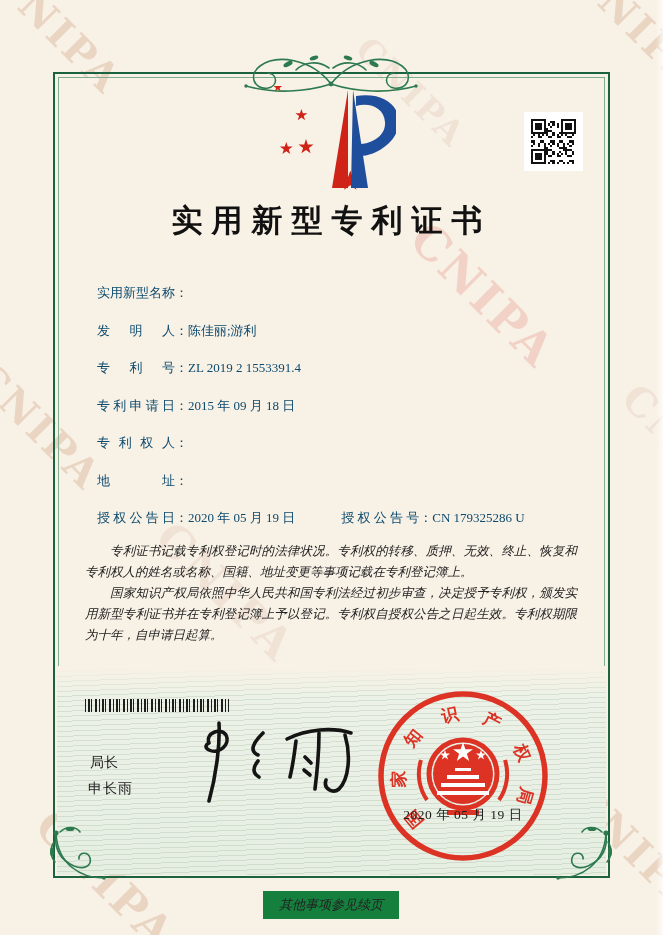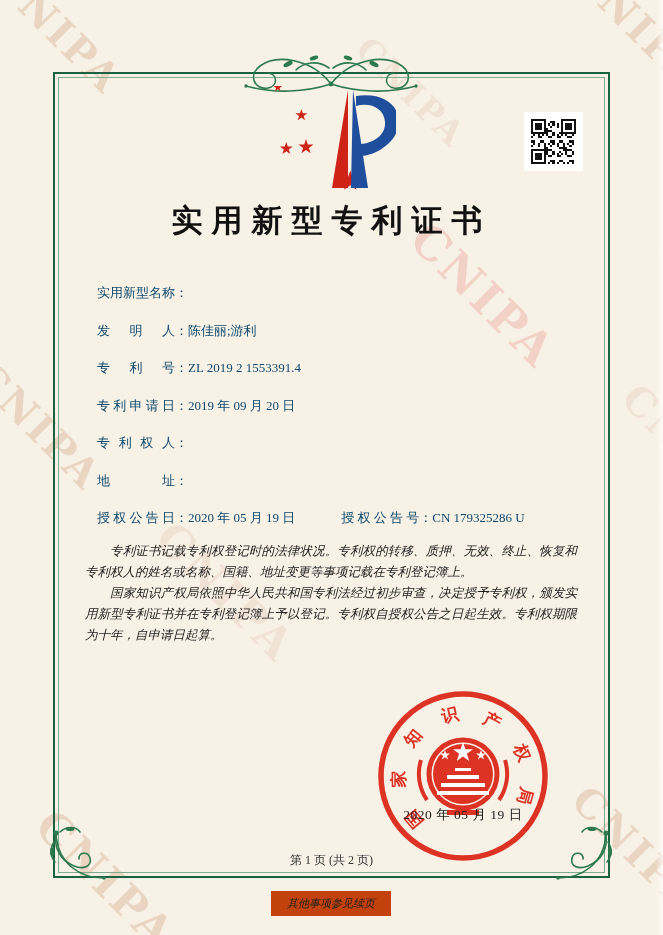--- a/index.html
+++ b/index.html
@@ -78,21 +78,21 @@
   .seal{position:absolute;left:375px;top:688px;width:176px;height:176px;opacity:.95;}
   .seal svg{position:absolute;left:0;top:0;}
   .seal-char{position:absolute;font-size:17px;font-weight:bold;color:#dc291b;
       font-family:"Liberation Serif",serif;}
   .seal-date{position:absolute;left:378px;top:806px;width:170px;text-align:center;
       font-size:13.5px;color:#1c1c1c;letter-spacing:0.5px;z-index:5;}
 
   .page-info{position:absolute;left:53px;top:852px;width:557px;text-align:center;
       font-size:12px;color:#333;}
   .continuation{position:absolute;left:331px;top:891px;transform:translateX(-50%);
-      background:#c2410c;padding:5px 16px;font-size:11px;color:#222;font-style:italic;
+      background:#15803d;padding:5px 16px;font-size:13px;color:#222;font-style:italic;
       white-space:nowrap;}
 
   .page-edge{position:absolute;right:0;top:0;width:7px;height:100%;
       background:linear-gradient(90deg,rgba(255,255,255,0),rgba(255,255,255,0.75));}
 </style>
 </head>
 <body>
 
 <div id="page">
 
@@ -103,20 +103,39 @@
   <div class="wm wm-left">CNIPA</div>
   <div class="wm faint wm-right">CNIPA</div>
   <div class="wm faint wm-center">CNIPA</div>
   <div class="wm wm-bl">CNIPA</div>
   <div class="wm wm-br">CNIPA</div>
 
   <div class="frame">
     <div class="frame-inner"></div>
   </div>
 
+  <div class="green-band">
+    <div class="barcode"></div>
+    <div class="director-title">局长</div>
+    <div class="director-name">申长雨</div>
+    <svg class="signature" viewBox="0 0 170 90">
+      <g fill="none" stroke="#141414" stroke-width="3.6" stroke-linecap="round" stroke-linejoin="round">
+        <path d="M14,26 C10,16 26,10 31,18 C36,27 24,38 14,33 C10,31 10,28 14,26"></path>
+        <path d="M24,6 C25,25 22,55 14,84"></path>
+        <path d="M68,16 C58,26 54,34 63,38"></path>
+        <path d="M63,44 C58,50 57,56 64,60"></path>
+        <path d="M92,22 C112,12 138,10 156,16"></path>
+        <path d="M101,24 C99,40 97,52 95,60"></path>
+        <path d="M124,16 C124,36 122,56 120,72"></path>
+        <path d="M150,18 C156,38 154,62 144,72 C138,77 128,72 131,63"></path>
+        <path d="M110,40 L116,46"></path>
+        <path d="M109,53 L115,58"></path>
+      </g>
+    </svg>
+  </div>
 
   <svg class="ornament-top" viewBox="0 0 210 52">
     <g fill="none" stroke="#2c7a4e" stroke-width="1.6" stroke-linecap="round">
       <path d="M105,36 C85,10 50,6 34,18 C22,27 28,42 42,40 C52,38 52,26 42,25"></path>
       <path d="M105,36 C125,10 160,6 176,18 C188,27 182,42 168,40 C158,38 158,26 168,25"></path>
       <path d="M105,36 C80,44 48,46 20,38"></path>
       <path d="M105,36 C130,44 162,46 190,38"></path>
       <path d="M70,22 C78,14 92,12 103,20"></path>
       <path d="M140,22 C132,14 118,12 107,20"></path>
     </g>
@@ -313,21 +332,21 @@
       <span class="f-value">陈佳丽;游利</span>
     </div>
     <div class="f-row">
       <span class="f-label">专利号</span>
         <span class="f-colon">：</span>
       <span class="f-value">ZL 2019 2 1553391.4</span>
     </div>
     <div class="f-row">
       <span class="f-label">专利申请日</span>
         <span class="f-colon">：</span>
-      <span class="f-value">2019 年 09 月 20 日</span>
+      <span class="f-value">2015 年 09 月 18 日</span>
     </div>
     <div class="f-row">
       <span class="f-label">专利权人</span>
         <span class="f-colon">：</span>
     </div>
     <div class="f-row">
       <span class="f-label">地址</span>
         <span class="f-colon">：</span>
     </div>
     <div class="f-row">
@@ -372,17 +391,16 @@
         <span class="seal-char" style="left: 24.0043px; top: 90.7447px; transform: translate(-50%, -50%) rotate(-90.6667deg);">家</span>
         <span class="seal-char" style="left: 38.0292px; top: 50.0135px; transform: translate(-50%, -50%) rotate(-51.3333deg);">知</span>
         <span class="seal-char" style="left: 74.6937px; top: 27.3986px; transform: translate(-50%, -50%) rotate(-12deg);">识</span>
         <span class="seal-char" style="left: 117.387px; top: 33.1456px; transform: translate(-50%, -50%) rotate(27.3333deg);">产</span>
         <span class="seal-char" style="left: 146.766px; top: 64.6509px; transform: translate(-50%, -50%) rotate(66.6667deg);">权</span>
         <span class="seal-char" style="left: 149.521px; top: 107.641px; transform: translate(-50%, -50%) rotate(106deg);">局</span>
       </div>
   </div>
   <div class="seal-date">2020 年 05 月 19 日</div>
 
-  <div class="page-info">第 1 页 (共 2 页)</div>
   <div class="continuation">其他事项参见续页</div>
 
   <div class="page-edge"></div>
 </div>
 
 </body></html>

